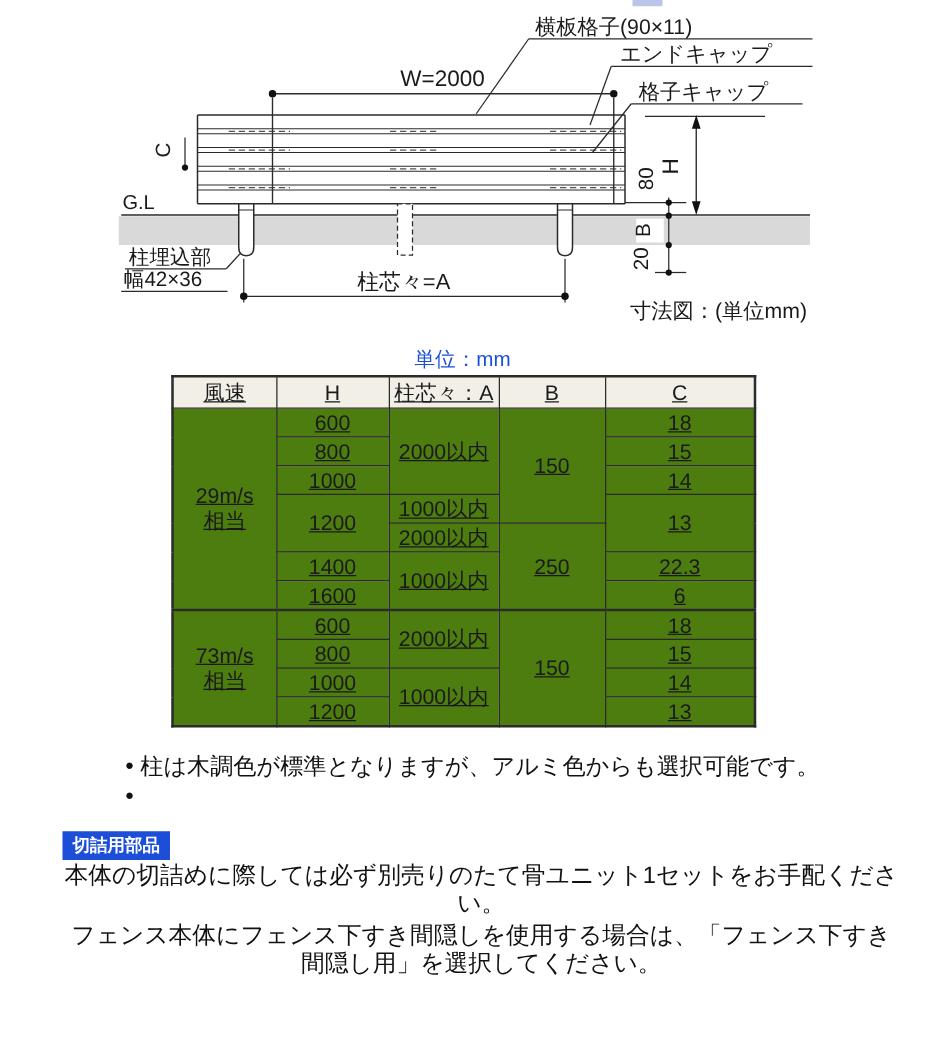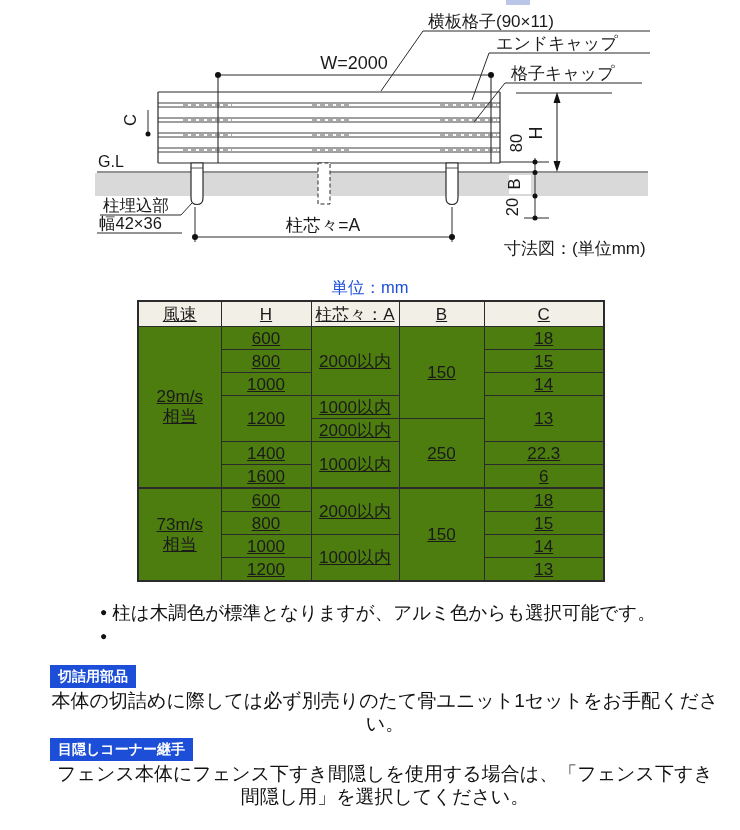--- a/index.html
+++ b/index.html
@@ -233,20 +233,19 @@
 
   
   <div class="bottom">
     <div>
       <div class="sec-title">切詰用部品</div>
       <div class="sec-body">
         <p>本体の切詰めに際しては必ず別売りのたて骨ユニット1セットをお手配ください。</p>
       </div>
     </div>
     <div>
-      <div class="sec-title">目隠しコーナー継手</div>
       <div class="sec-body">
         <p>フェンス本体にフェンス下すき間隠しを使用する場合は、「フェンス下すき間隠し用」を選択してください。</p>
       </div>
     </div>
   </div>
 
 </div>
 
 </body></html>

